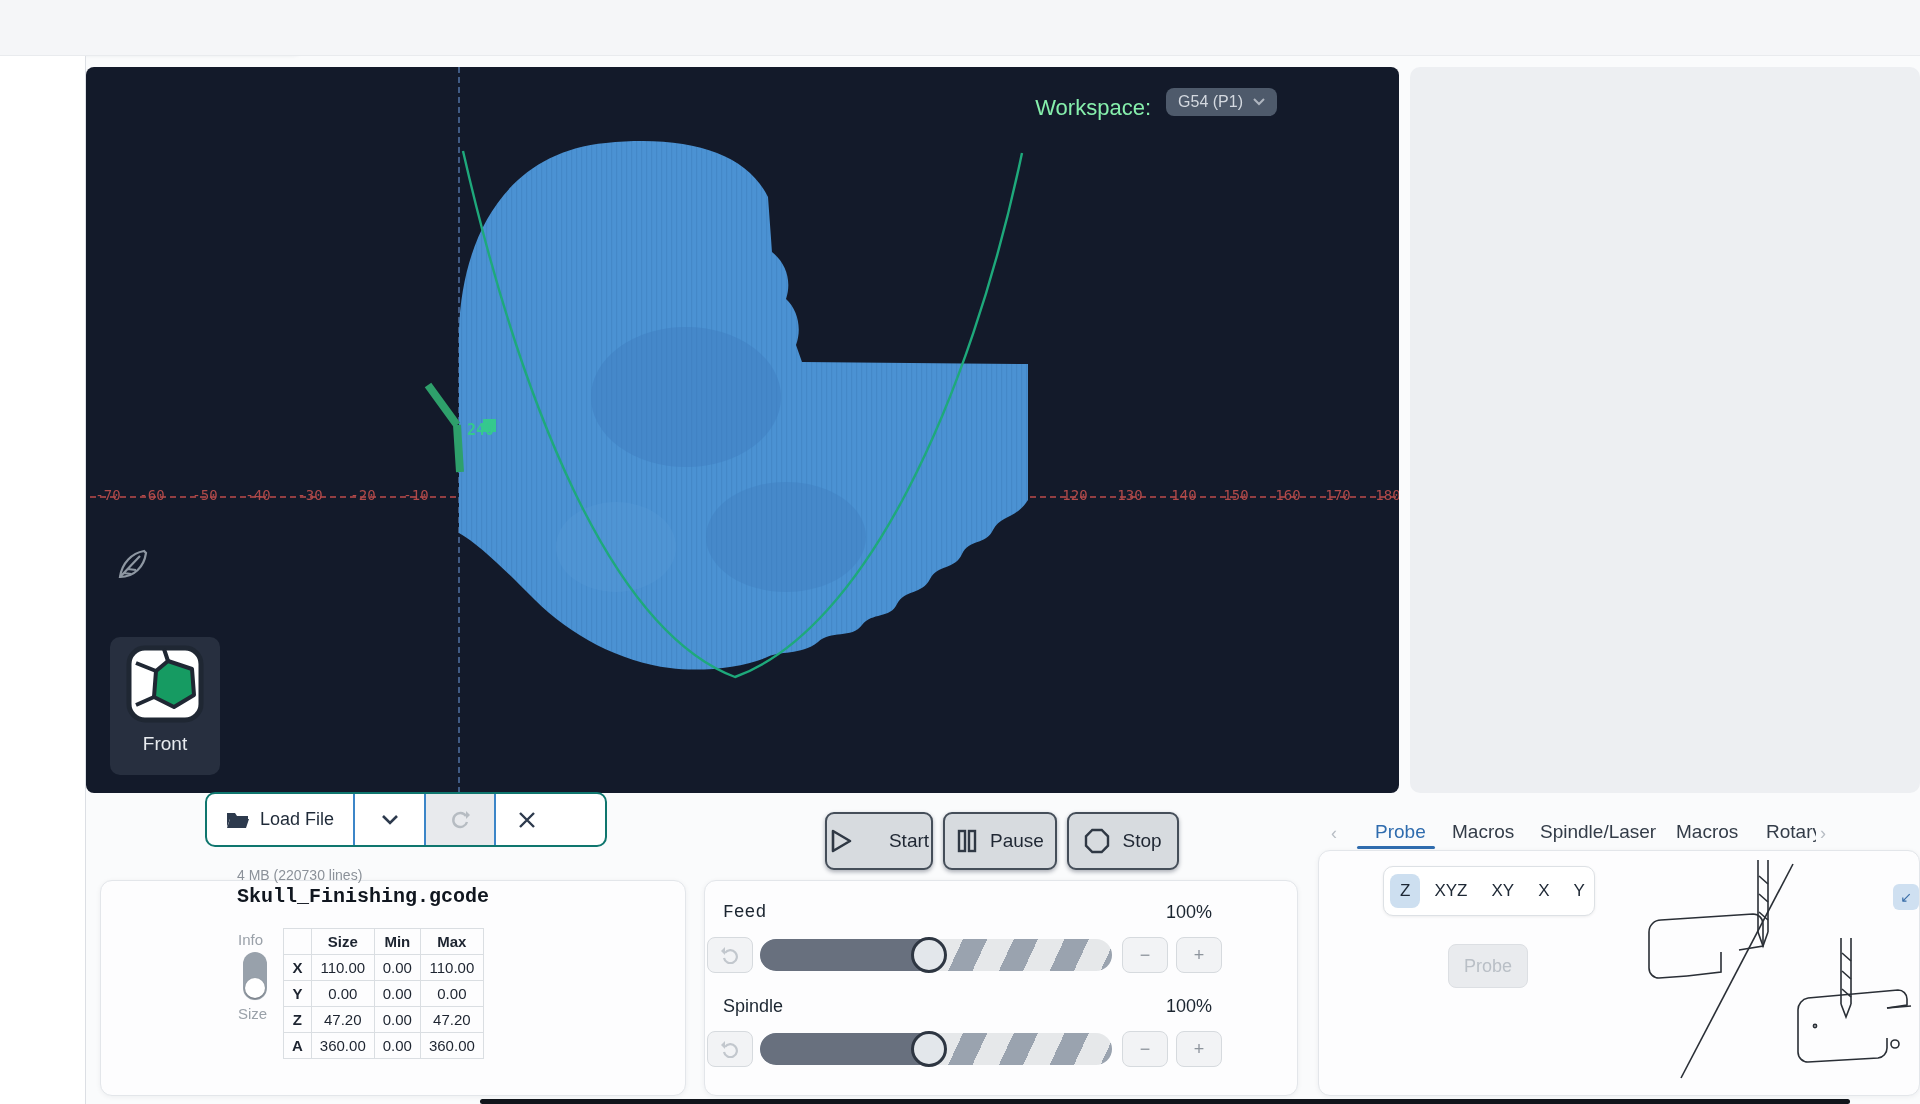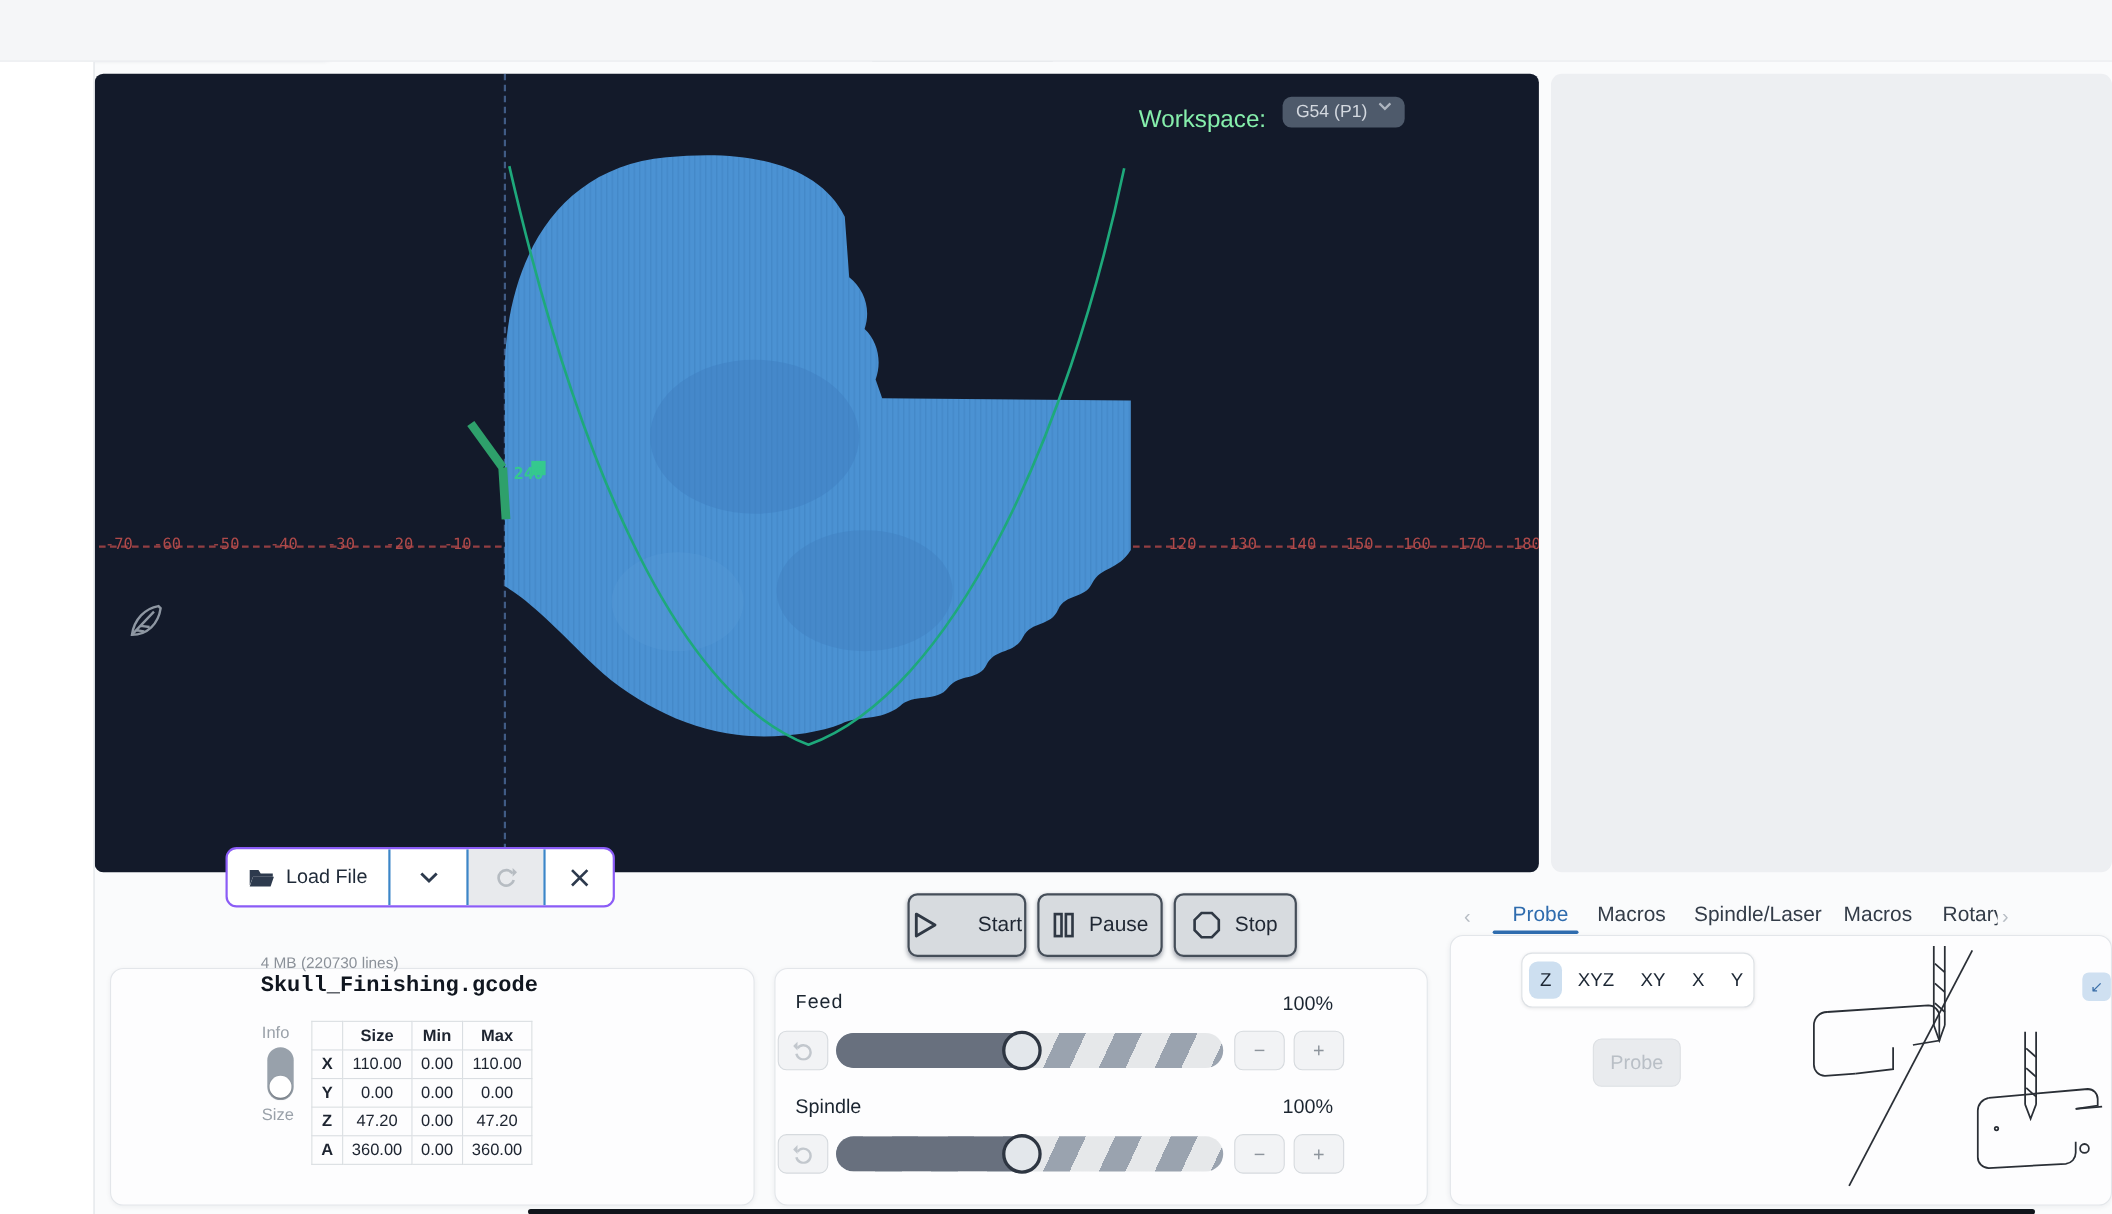--- a/index.html
+++ b/index.html
@@ -27,21 +27,21 @@
     background:linear-gradient(180deg,#eaf2fb 0%,#ffffff 70%); box-shadow:0 2px 6px rgba(50,90,140,.25); text-align:center; cursor:pointer; }
   .carve-card .lbl { display:block; font-size:17px; color:#3c82c6; margin-top:6px; }
 
   
   .viewport { left:86px; top:67px; width:1313px; height:726px; background:#131a2a; border-radius:8px; overflow:hidden; z-index:1; }
   .ruler-line { left:4px; top:429px; width:1306px; height:0; border-top:2px dashed rgba(190,75,75,.75); }
   .rlabel { top:420px; transform:translateX(-50%); font-family:"DejaVu Sans Mono",monospace; font-size:14px; color:#b04a4a; }
   .vdash { left:372px; top:0; height:726px; width:0; border-left:2px dashed rgba(95,135,195,.6); }
   .origin-lbl { font-family:"DejaVu Sans Mono",monospace; font-size:15px; color:#35c98e; font-weight:bold; }
   .ws-label { color:#86efac; font-size:22px; }
-  .ws-select { background:#4e5a6b; color:#d4d9e0; font-size:16px; border-radius:8px; padding:5px 12px; display:flex; gap:10px; align-items:flex-start; cursor:pointer; }
+  .ws-select { background:#4e5a6b; color:#d4d9e0; font-size:16px; border-radius:8px; padding:5px 12px; display:flex; gap:10px; align-items:center; cursor:pointer; }
   .cube-tile { left:24px; top:570px; width:110px; height:138px; background:#272f3f; border-radius:10px; text-align:center; cursor:pointer; }
   .cube-tile .lbl { color:#e8ebef; font-size:19px; display:block; margin-top:2px; }
 
   
   .dro-panel { left:1410px; top:67px; width:510px; height:726px; background:#edeff2; border-radius:10px; z-index:2; }
   .units-badge { left:1413px; top:70px; width:58px; height:50px; background:#d2d5da; border-radius:8px; text-align:center; padding-top:7px; }
   .units-badge div { font-size:13px; font-weight:bold; color:#20262e; line-height:17px; }
   .plane-btn { left:1637px; top:78px; width:54px; height:36px; background:#e6e9ec; border:1px solid #d2d6da; border-radius:8px;
     display:flex; align-items:center; justify-content:center; cursor:pointer; }
   .col-h { font-size:15px; color:#7a828c; }
@@ -72,21 +72,21 @@
   .mp-btn { width:27px; height:26px; background:#fff; border:1.5px solid #7da3cf; border-radius:7px; color:#5a6b7d;
     font-size:16px; font-weight:bold; display:flex; align-items:center; justify-content:center; cursor:pointer; }
   .st-input { height:26px; background:#fff; border:1px solid #ccd2d8; border-radius:6px; font-size:15px; color:#4878aa; padding-left:9px; font-family:"Liberation Sans",sans-serif; }
   .speed-card { left:1758px; top:652px; width:148px; height:128px; background:#fff; border:1px solid #e0e3e7; border-radius:10px;
     box-shadow:0 1px 4px rgba(0,0,0,.08); padding:6px; }
   .speed-opt { height:36px; display:flex; align-items:center; justify-content:center; font-size:16px; color:#1c2430; border-radius:8px; margin-bottom:2px; cursor:pointer; }
   .speed-sel { background:#c9dbee; }
 
   
   .card { background:#fdfdfe; border:1px solid #e3e6ea; border-radius:12px; box-shadow:0 1px 5px rgba(20,30,50,.06); }
-  .loadgrp { left:205px; top:770px; width:354px; height:55px; background:#fff; border:2px solid #8b5cf6; border-radius:10px;
+  .loadgrp { left:205px; top:792px; width:402px; height:55px; background:#fff; border:2px solid #0f766e; border-radius:10px;
     display:flex; overflow:hidden; z-index:5; }
   .loadgrp > div { display:flex; align-items:center; justify-content:center; cursor:pointer; }
   .lg-sep { border-left:2px solid #3c86c8; }
   .file-name { font-size:20px; font-weight:bold; color:#10161f;font-family:Liberation Mono, monospace; }
   .file-meta { font-size:14px; color:#8b9199; }
   .ftable { border-collapse:collapse; font-size:15px; color:#1d2430; }
   .ftable th, .ftable td { border:1px solid #dadee2; padding:2px 8px; text-align:center; height:26px; }
   .ftable th { font-weight:bold; }
   .vtoggle { width:24px; height:48px; background:#98a1ab; border-radius:12px; position:relative; cursor:pointer; }
   .vtoggle .knob { position:absolute; left:2px; top:26px; width:20px; height:20px; border-radius:50%; background:#fff; box-shadow:0 1px 2px rgba(0,0,0,.3); }
@@ -329,20 +329,28 @@
 
     <div class="abs" style="left:28px; top:480px;">
       <svg width="36" height="38" viewBox="0 0 36 38">
         <g fill="none" stroke="#8e97a2" stroke-width="2.2">
           <path d="M30,4 C18,6 8,16 6,30 C20,30 30,20 32,6 z"></path>
           <path d="M6,30 L26,9 M14,22 l8,1 M10,26 l7,1"></path>
         </g>
       </svg>
     </div>
 
+    <div class="abs cube-tile">
+      <svg width="82" height="84" viewBox="0 0 82 84" style="margin-top:6px;">
+        <rect x="5" y="5" width="72" height="72" rx="16" fill="#fff" stroke="#1f2733" stroke-width="5"></rect>
+        <polygon points="44,18 68,26 70,52 50,64 30,54 32,28" fill="#169b62" stroke="#1f2733" stroke-width="4" stroke-linejoin="round"></polygon>
+        <path d="M32,28 L12,20 M30,54 L12,62 M44,18 L40,6" stroke="#1f2733" stroke-width="4" fill="none"></path>
+      </svg>
+      <span class="lbl">Front</span>
+    </div>
   </div>
 
   <div class="abs dro-panel"></div>
 
   <div class="abs units-badge">
     <div>Units:</div>
     <div>mm</div>
   </div>
 
   <div class="abs plane-btn">

